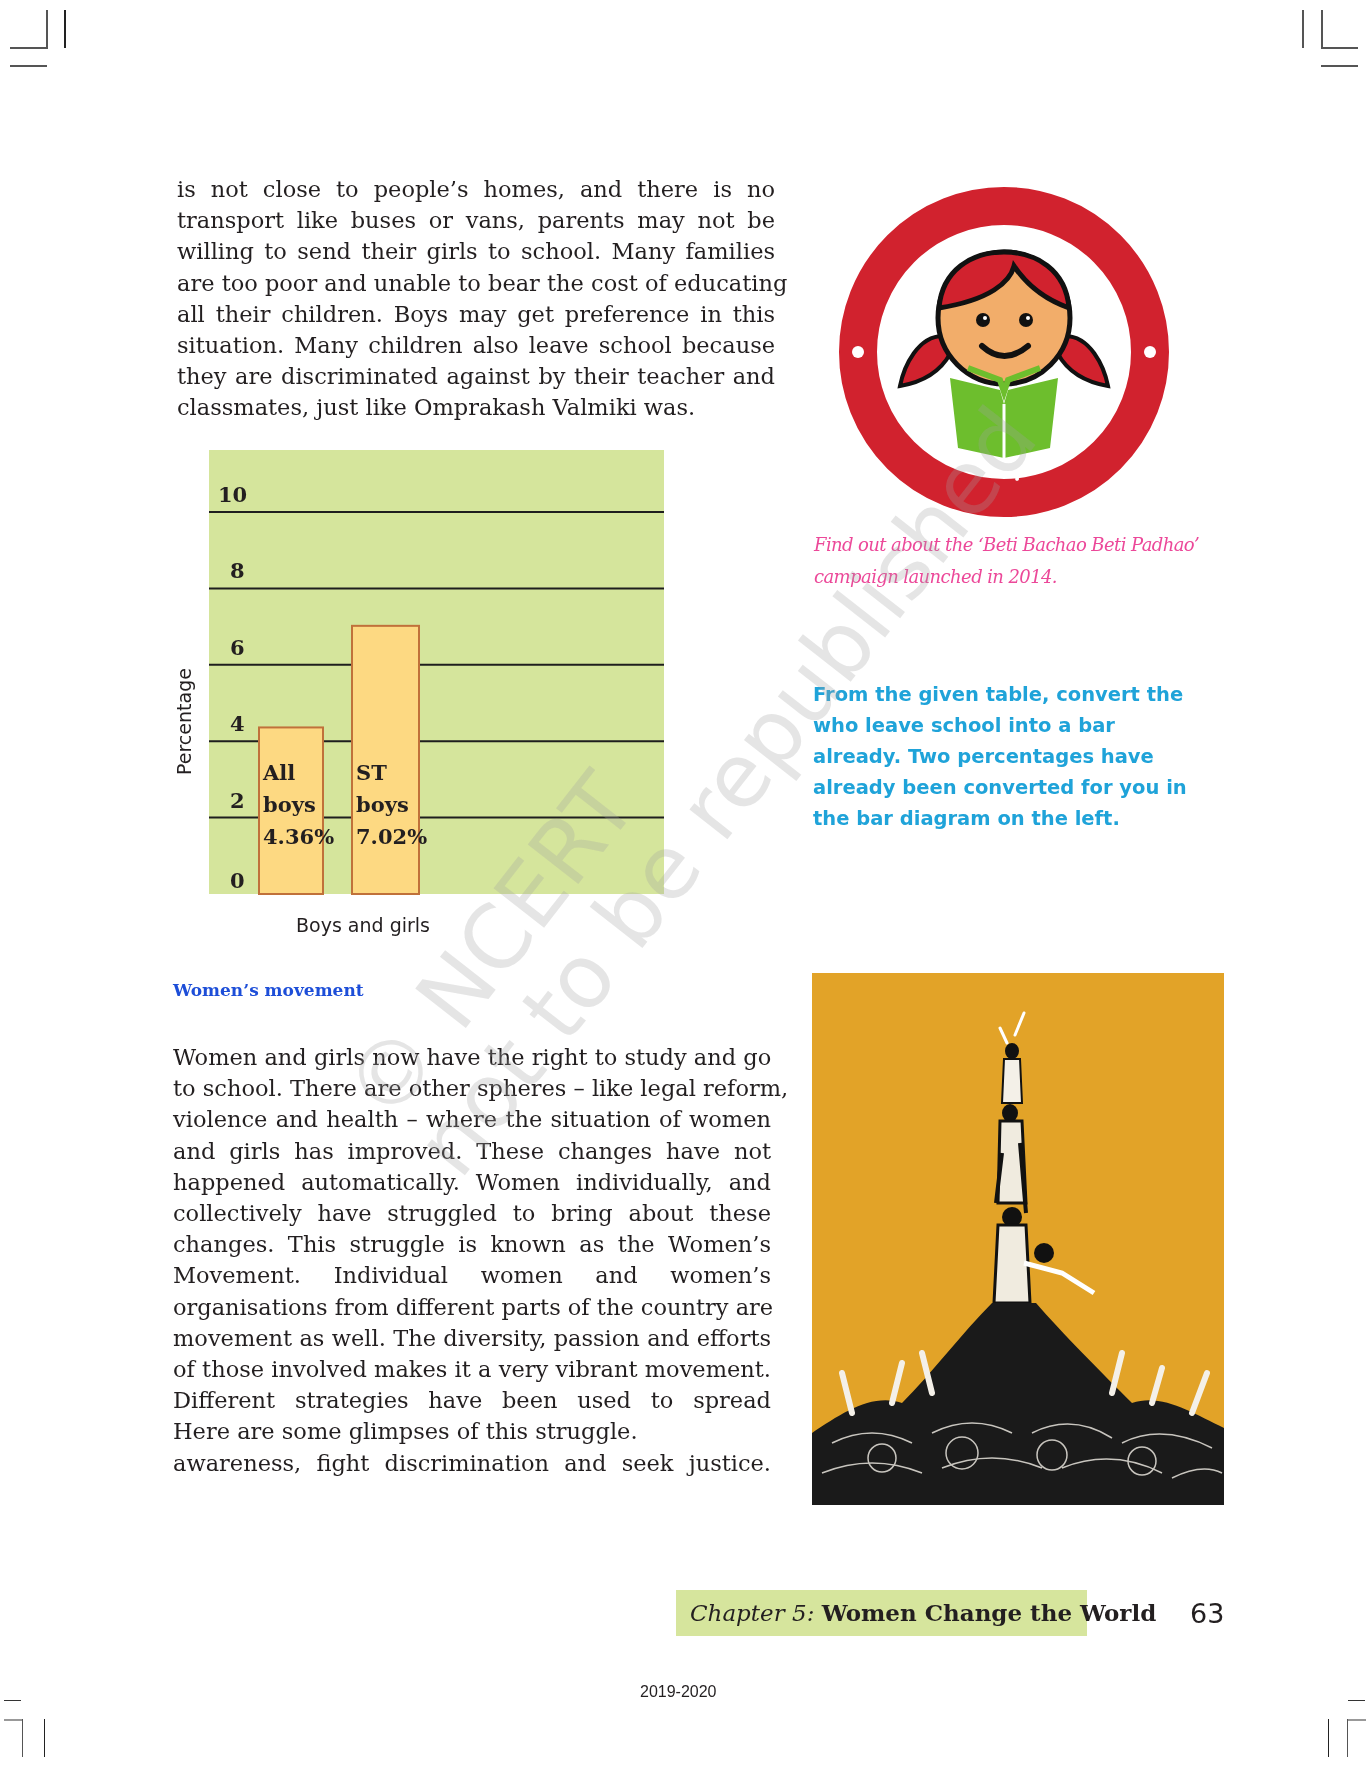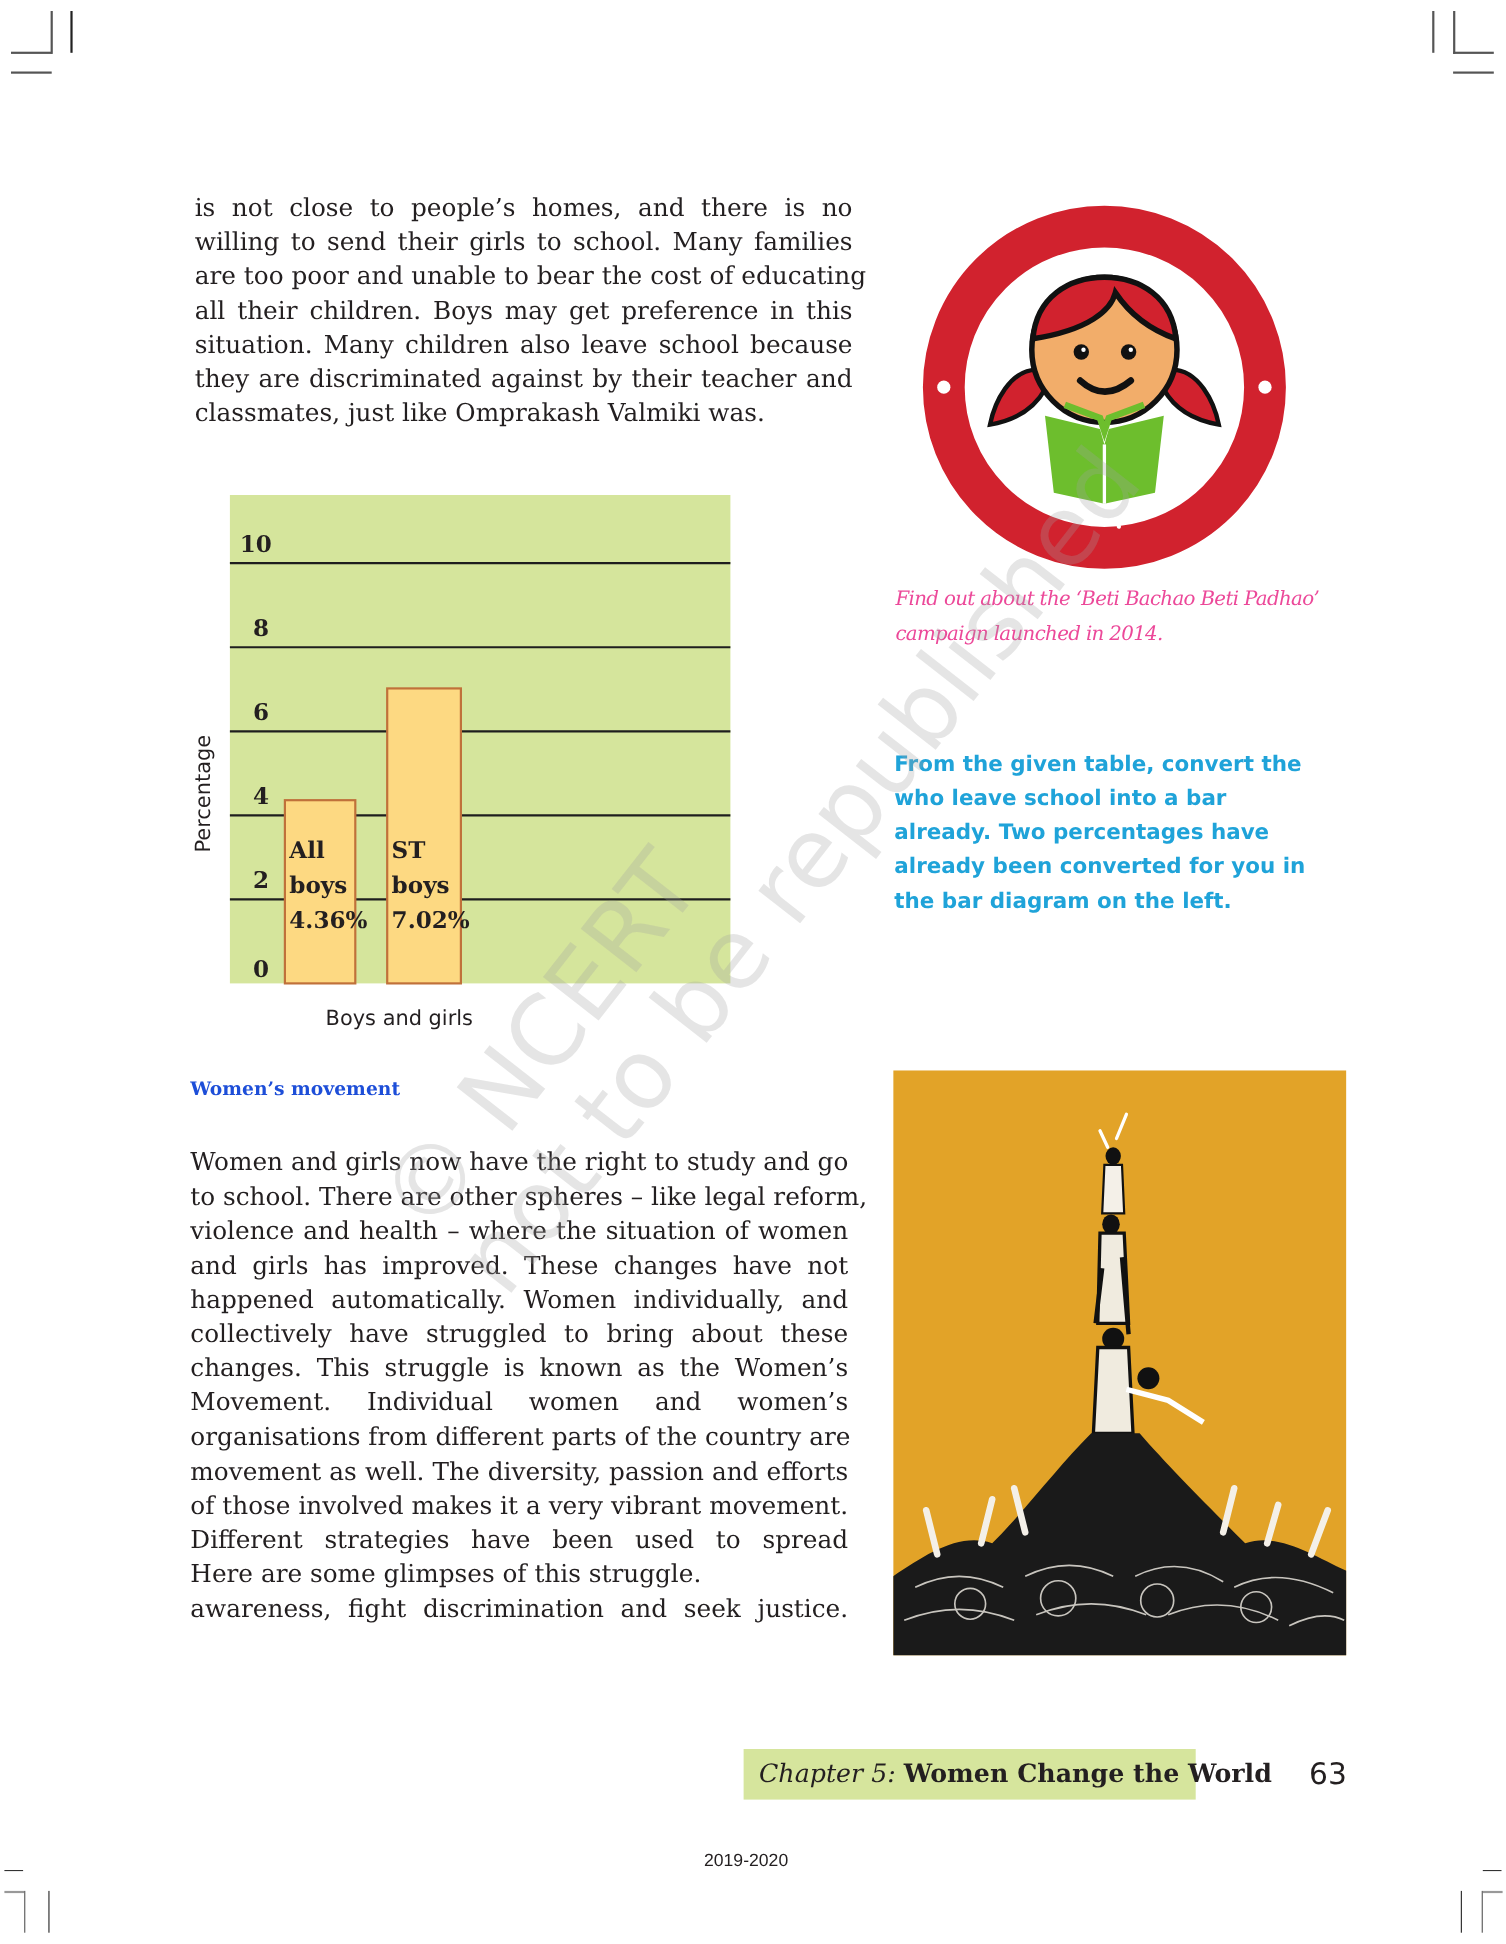--- a/index.html
+++ b/index.html
@@ -47,20 +47,21 @@
 <div class="mark" style="left:4px;top:1719px;width:18px;height:2px;background:#999;"></div>
 <div class="mark" style="left:22px;top:1719px;width:1px;height:38px;"></div>
 <div class="mark" style="left:44px;top:1719px;width:1px;height:38px;background:#222;"></div>
 <div class="mark" style="left:1348px;top:1700px;width:17px;height:1px;background:#333;"></div>
 <div class="mark" style="left:1348px;top:1719px;width:18px;height:2px;background:#999;"></div>
 <div class="mark" style="left:1347px;top:1719px;width:1px;height:38px;"></div>
 <div class="mark" style="left:1328px;top:1719px;width:1px;height:38px;background:#222;"></div>
 
 <div class="para" style="left:177px;top:174px;width:598px;" id="para-top">
     <span class="ln">is not close to people’s homes, and there is no</span>
+    <span class="ln">transport like buses or vans, parents may not be</span>
     <span class="ln">willing to send their girls to school. Many families</span>
     <span class="ln">are too poor and unable to bear the cost of educating</span>
     <span class="ln">all their children. Boys may get preference in this</span>
     <span class="ln">situation. Many children also leave school because</span>
     <span class="ln">they are discriminated against by their teacher and</span>
     <span class="ln last">classmates, just like Omprakash Valmiki was.</span>
   </div>
 
 <svg id="chart" viewBox="0 0 640 520" xmlns="http://www.w3.org/2000/svg">
   <rect x="49" y="10" width="455" height="444" id="chart-bg" fill="#d5e59c"></rect>

